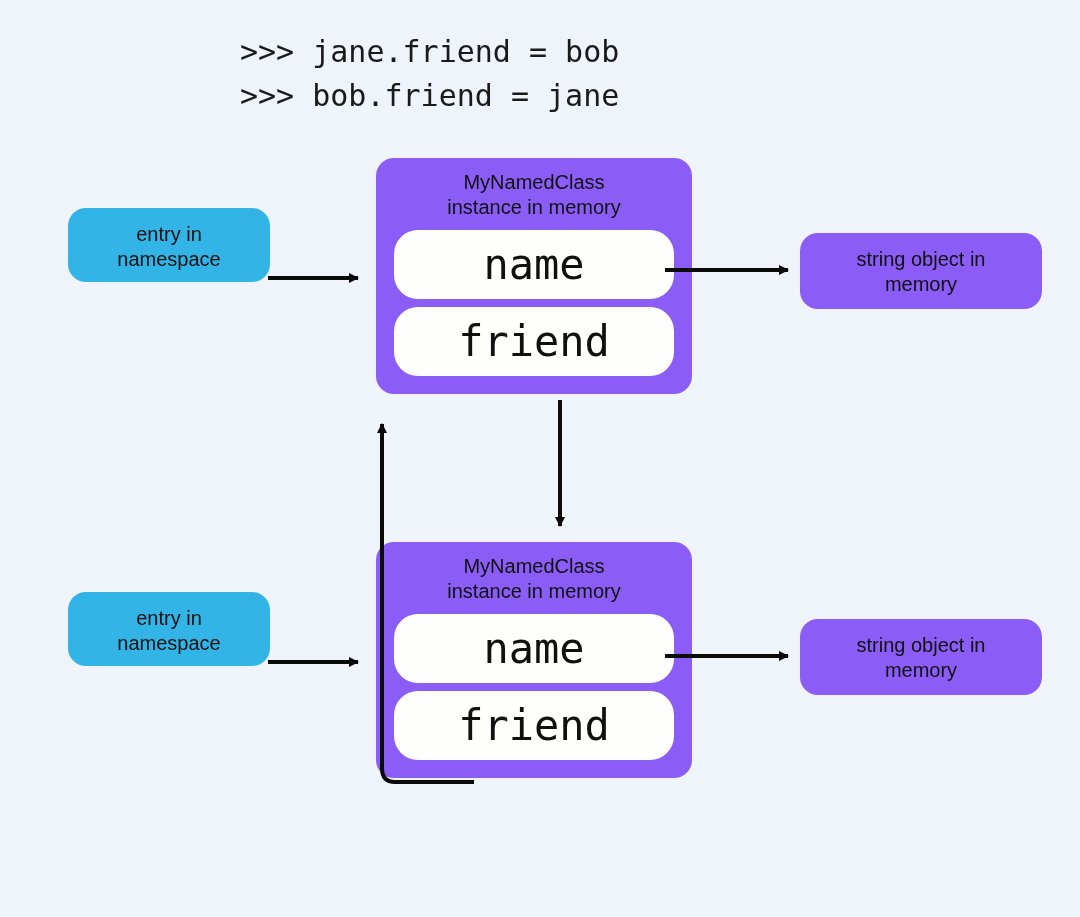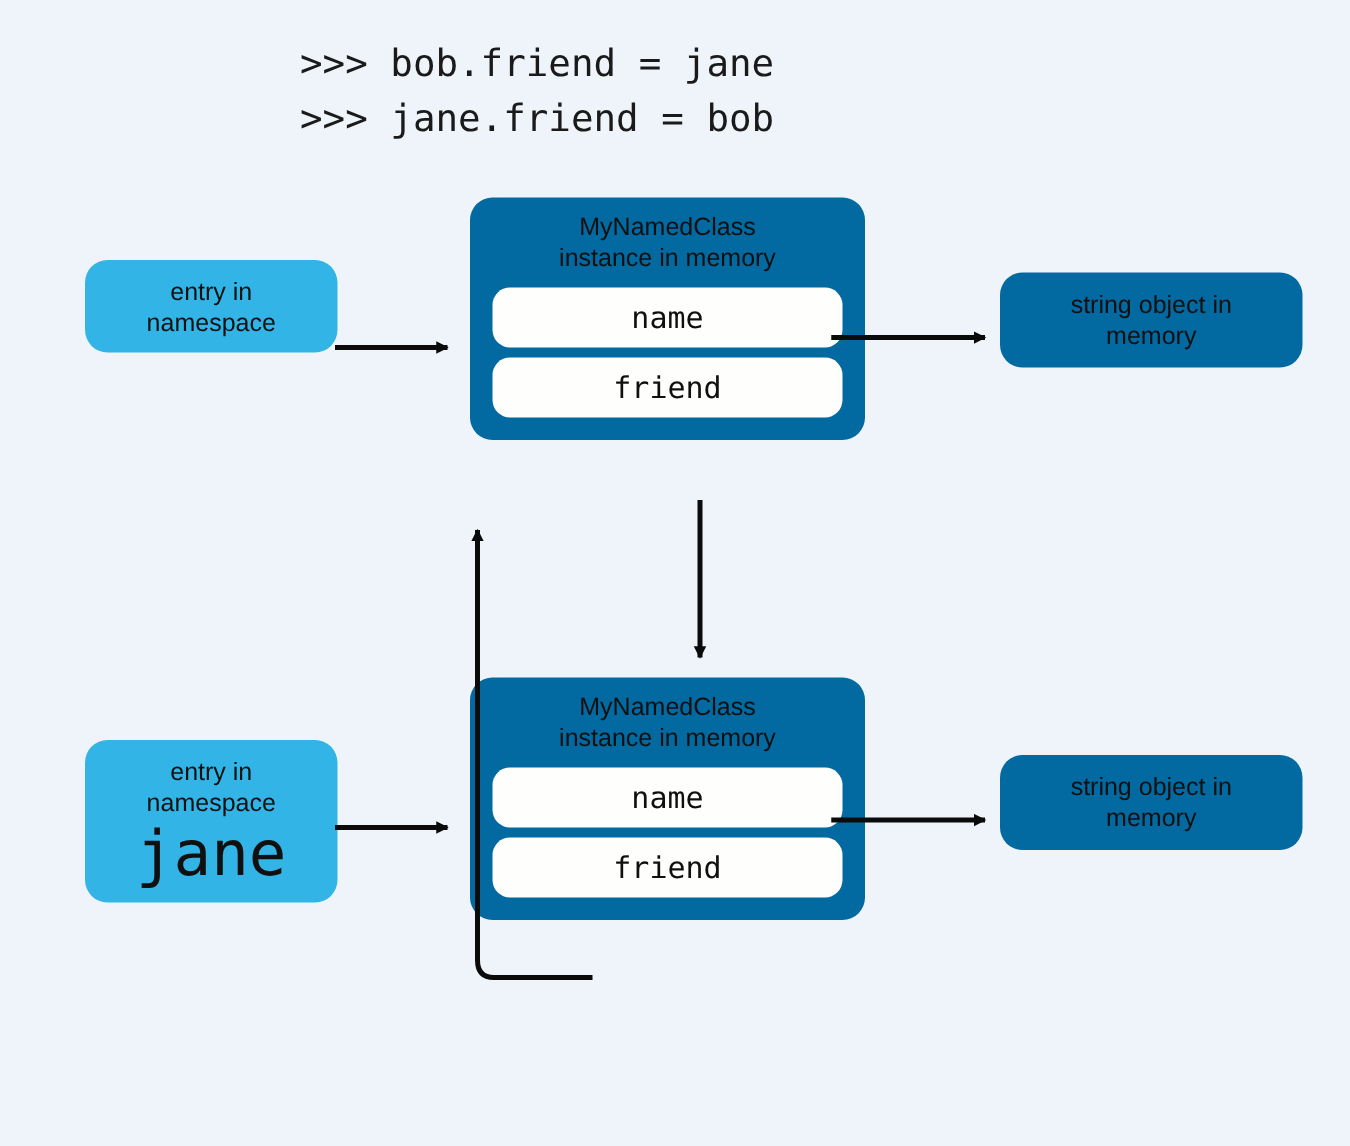--- a/index.html
+++ b/index.html
@@ -20,21 +20,21 @@
     font-size: 30px;
     color: #1a1a1a;
     line-height: 1.45;
   }
   .box {
     position: absolute;
     border-radius: 18px;
     text-align: center;
   }
   .blue { background: #32b5e6; margin-left: 28px; }
-  .orange { background: #0369a1; }
+  .orange { background: #8b5cf6; }
   .ns-box {
     width: 190px;
     padding: 14px 6px 10px 6px;
   }
   .ns-label {
     font-size: 20px;
     color: #101010;
     line-height: 1.25;
   }
   .ns-name {
@@ -48,30 +48,31 @@
     padding: 12px 18px 18px 18px;
   }
   .inst-label {
     font-size: 20px;
     color: #101010;
     line-height: 1.25;
     margin-bottom: 10px;
   }
   .slot {
     background: #fefefd;
-    border-radius: 14px;
+    border-radius: 24px;
     font-family: "Consolas", "Menlo", monospace;
-    font-size: 24px;
+    font-size: 42px;
     color: #101010;
     padding: 10px 0;
     margin-top: 8px;
   }
   .str-box {
     width: 230px;
     padding: 14px 6px 12px 6px;
+    margin-top: 15px;
   }
   .str-label {
     font-size: 20px;
     color: #101010;
     line-height: 1.25;
   }
   .str-value {
     font-family: "Consolas", "Menlo", monospace;
     font-size: 34px;
     color: #101010;
@@ -81,33 +82,32 @@
     position: absolute;
     left: 0; top: 0;
     width: 1080px; height: 917px;
     pointer-events: none;
   }
 </style>
 </head>
 <body>
 
 <div class="code-block">
+  <div>&gt;&gt;&gt; jane.friend = bob</div>
   <div>&gt;&gt;&gt; bob.friend = jane</div>
-  <div>&gt;&gt;&gt; jane.friend = bob</div>
 </div>
 
 <div class="box blue ns-box" style="left:40px; top:208px;">
   <div class="ns-label" style="white-space:pre-line;">entry in
 namespace</div>
 </div>
 
 <div class="box blue ns-box" style="left:40px; top:592px;">
   <div class="ns-label" style="white-space:pre-line;">entry in
 namespace</div>
-  <div class="ns-name">jane</div>
 </div>
 
 <div class="box orange inst-box" style="left:376px; top:158px;">
   <div class="inst-label" style="white-space:pre-line;">MyNamedClass
 instance in memory</div>
   <div class="slot">name</div>
   <div class="slot">friend</div>
 </div>
 
 <div class="box orange inst-box" style="left:376px; top:542px;">

